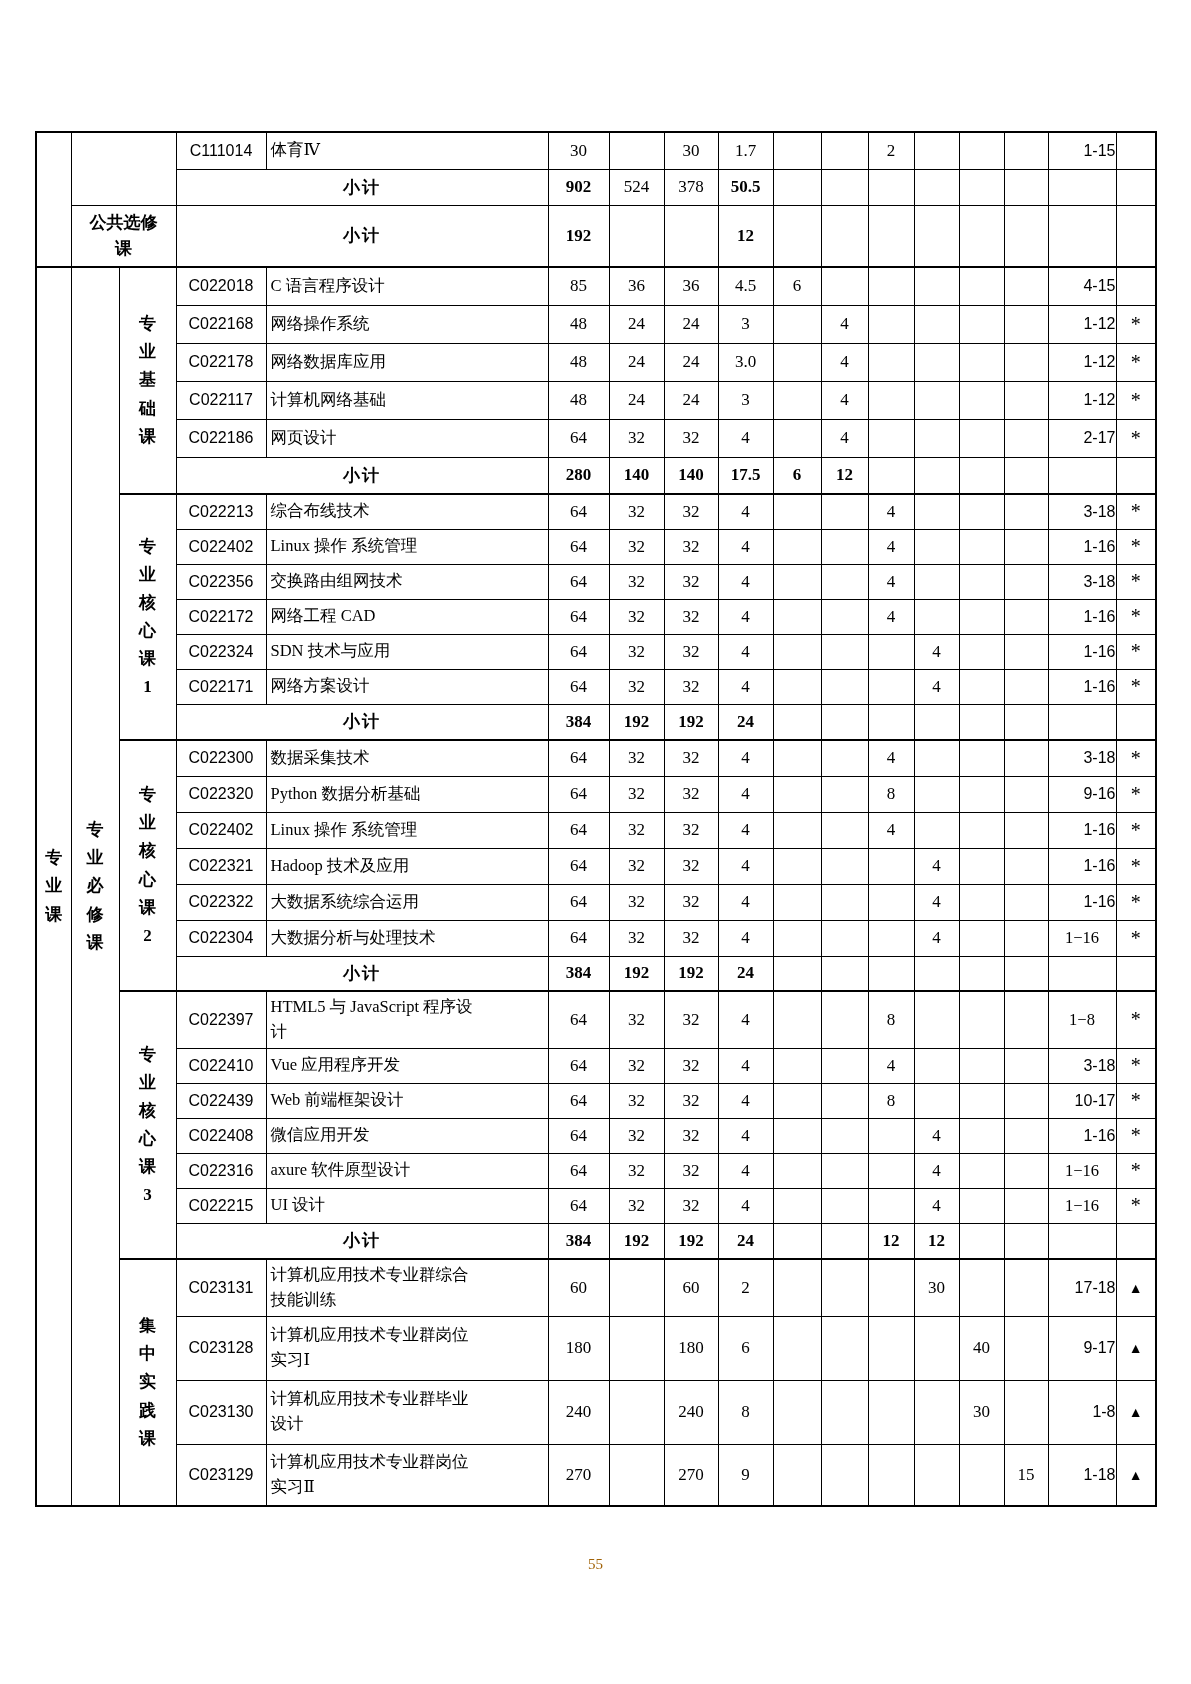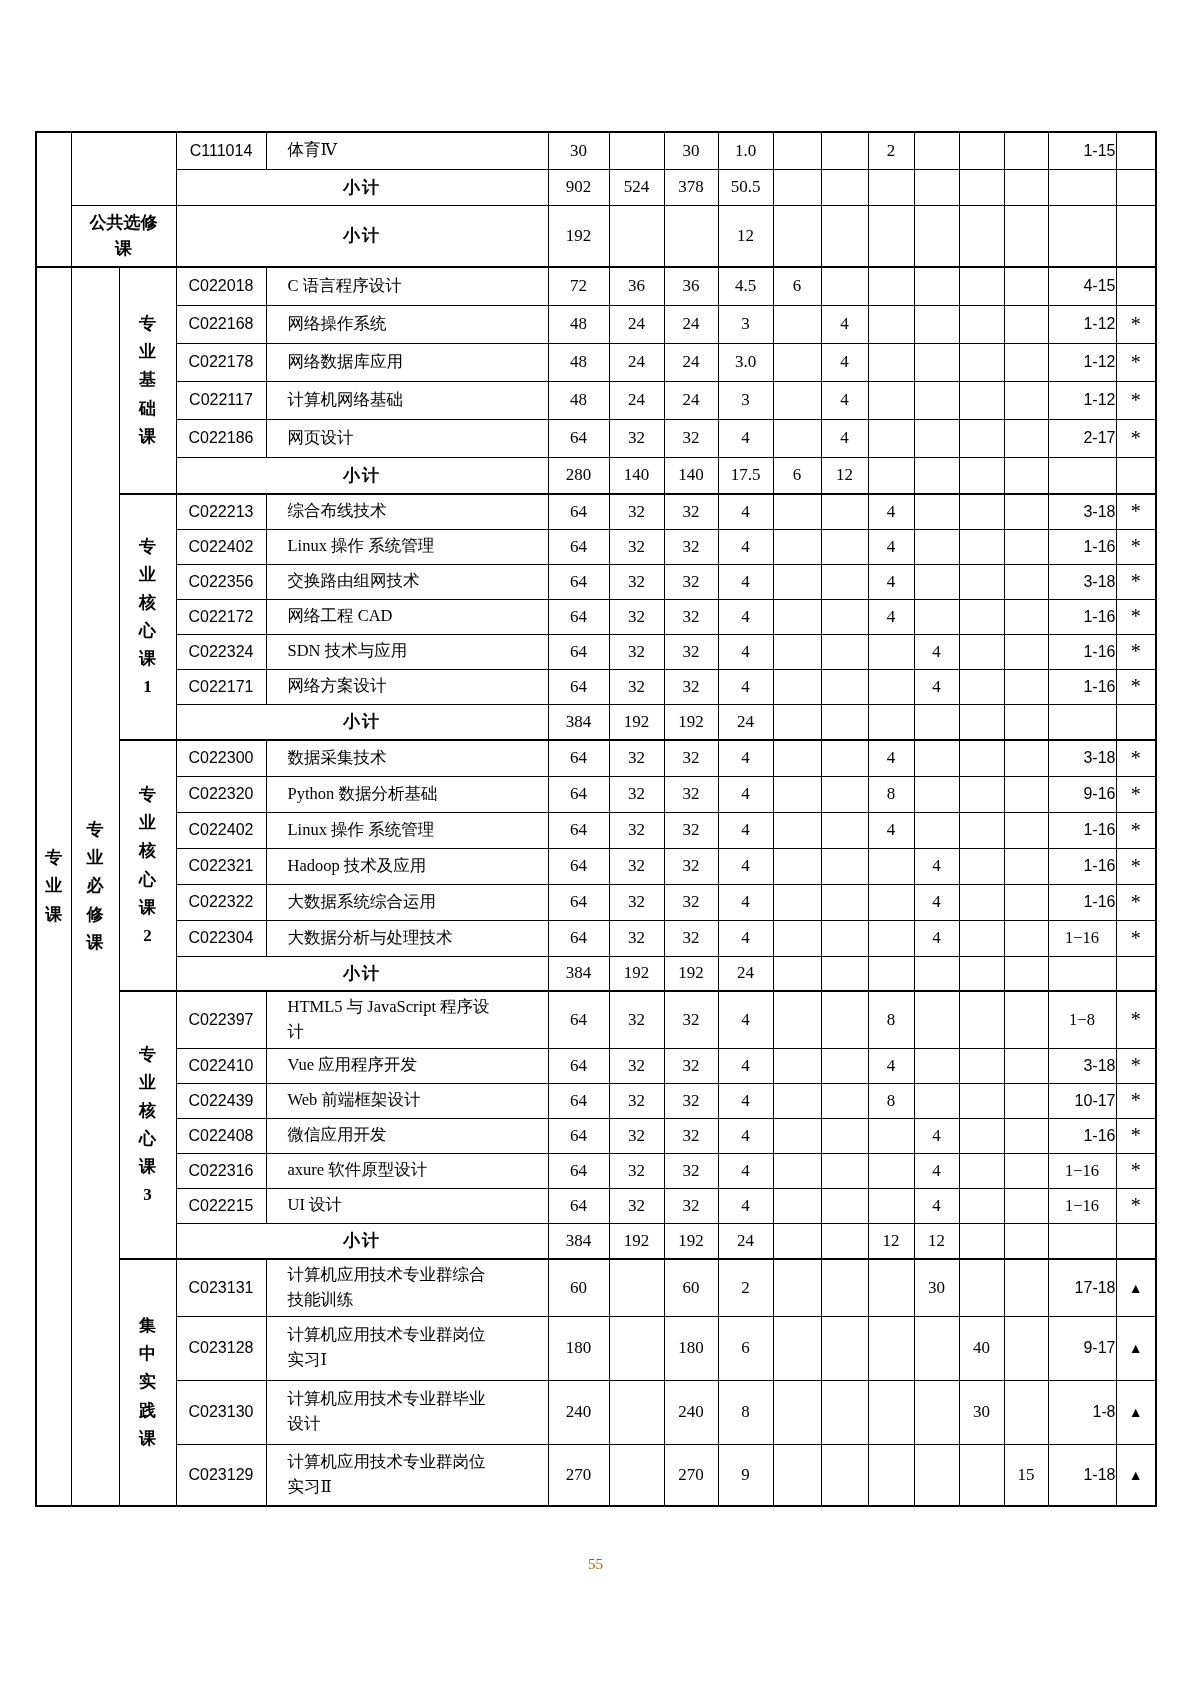--- a/index.html
+++ b/index.html
@@ -5,23 +5,23 @@
   html,body{margin:0;padding:0;background:#888;}
   #page{position:relative;width:1191px;height:1684px;background:#ffffff;margin:0 auto;overflow:hidden;}
   table#curriculum{border-collapse:collapse;table-layout:fixed;position:absolute;left:35px;top:131px;width:1120px;border:2.5px solid #000;}
   td{border:1.6px solid #000;text-align:center;vertical-align:middle;padding:0;color:#000;overflow:hidden;}
   tr.sec td{border-top:2.4px solid #000;}
   
   tr.rh35{height:35px}tr.rh36{height:36px}tr.rh37{height:37px}tr.rh38{height:38px}
   tr.rh55{height:55px}tr.rh56{height:56px}tr.rh62{height:62px}tr.rh64{height:64px}
   
   .num{font:17px "Liberation Serif",serif;}
-  .bold{font-weight:normal;}
+  .bold{font-weight:bold;}
   .code{font:16px "Liberation Sans","DejaVu Sans",sans-serif;}
-  .name{font:16.5px/1.5 "Liberation Serif","DejaVu Serif",serif;text-align:justify;padding:3px 21px;white-space:pre-line;}
+  .name{font:16.5px/1.5 "Liberation Serif","DejaVu Serif",serif;text-align:justify;padding:3px 4px;white-space:pre-line;}
   .sub{font:bold 17px "Liberation Serif",serif;letter-spacing:2px;}
   .wk{font:16px "Liberation Sans","DejaVu Sans",sans-serif;text-align:right;}
   .wks{font:16.5px "Liberation Serif","DejaVu Serif",serif;}
   .mark{font:20px "Liberation Serif",serif;}
   .tri{font:14px "Liberation Sans",sans-serif;}
   .vtext{font:bold 17px/1.65 "Liberation Serif","DejaVu Serif",serif;white-space:pre-line;}
   .wraplabel{font:bold 17px/1.5 "Liberation Serif","DejaVu Serif",serif;padding:0 14px;margin-top:34px;}
   #pageno{position:absolute;top:1556px;left:0;width:100%;text-align:center;font:15px "Liberation Serif",serif;color:#a16207;}
 </style>
 </head>
@@ -50,21 +50,21 @@
     </colgroup>
     <tbody id="grid-body">
         <tr class="rh37">
           <td rowspan="3"></td>
           <td colspan="2" rowspan="2"></td>
           <td class="code">C111014</td>
           <td class="name">体育Ⅳ</td>
           <td class="num">30</td>
           <td class="num"></td>
           <td class="num">30</td>
-          <td class="num">1.0</td>
+          <td class="num">1.7</td>
           <td class="num"></td>
           <td class="num"></td>
           <td class="num">2</td>
           <td class="num"></td>
           <td class="num"></td>
           <td class="num"></td>
           <td class="wk">1-15</td>
           <td class="mark"></td>
         </tr>
         <tr class="rh36">
@@ -107,21 +107,21 @@
 必
 修
 课</td>
           <td rowspan="6" class="vtext">专
 业
 基
 础
 课</td>
           <td class="code">C022018</td>
           <td class="name">C 语言程序设计</td>
-          <td class="num">72</td>
+          <td class="num">85</td>
           <td class="num">36</td>
           <td class="num">36</td>
           <td class="num">4.5</td>
           <td class="num">6</td>
           <td class="num"></td>
           <td class="num"></td>
           <td class="num"></td>
           <td class="num"></td>
           <td class="num"></td>
           <td class="wk">4-15</td>

